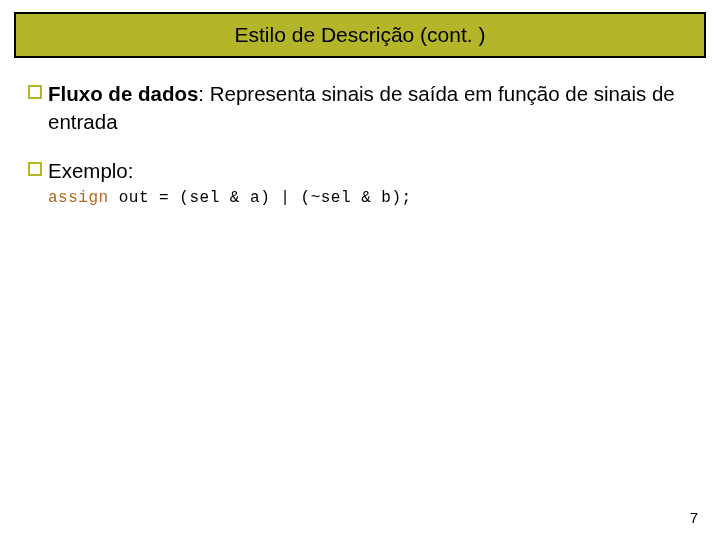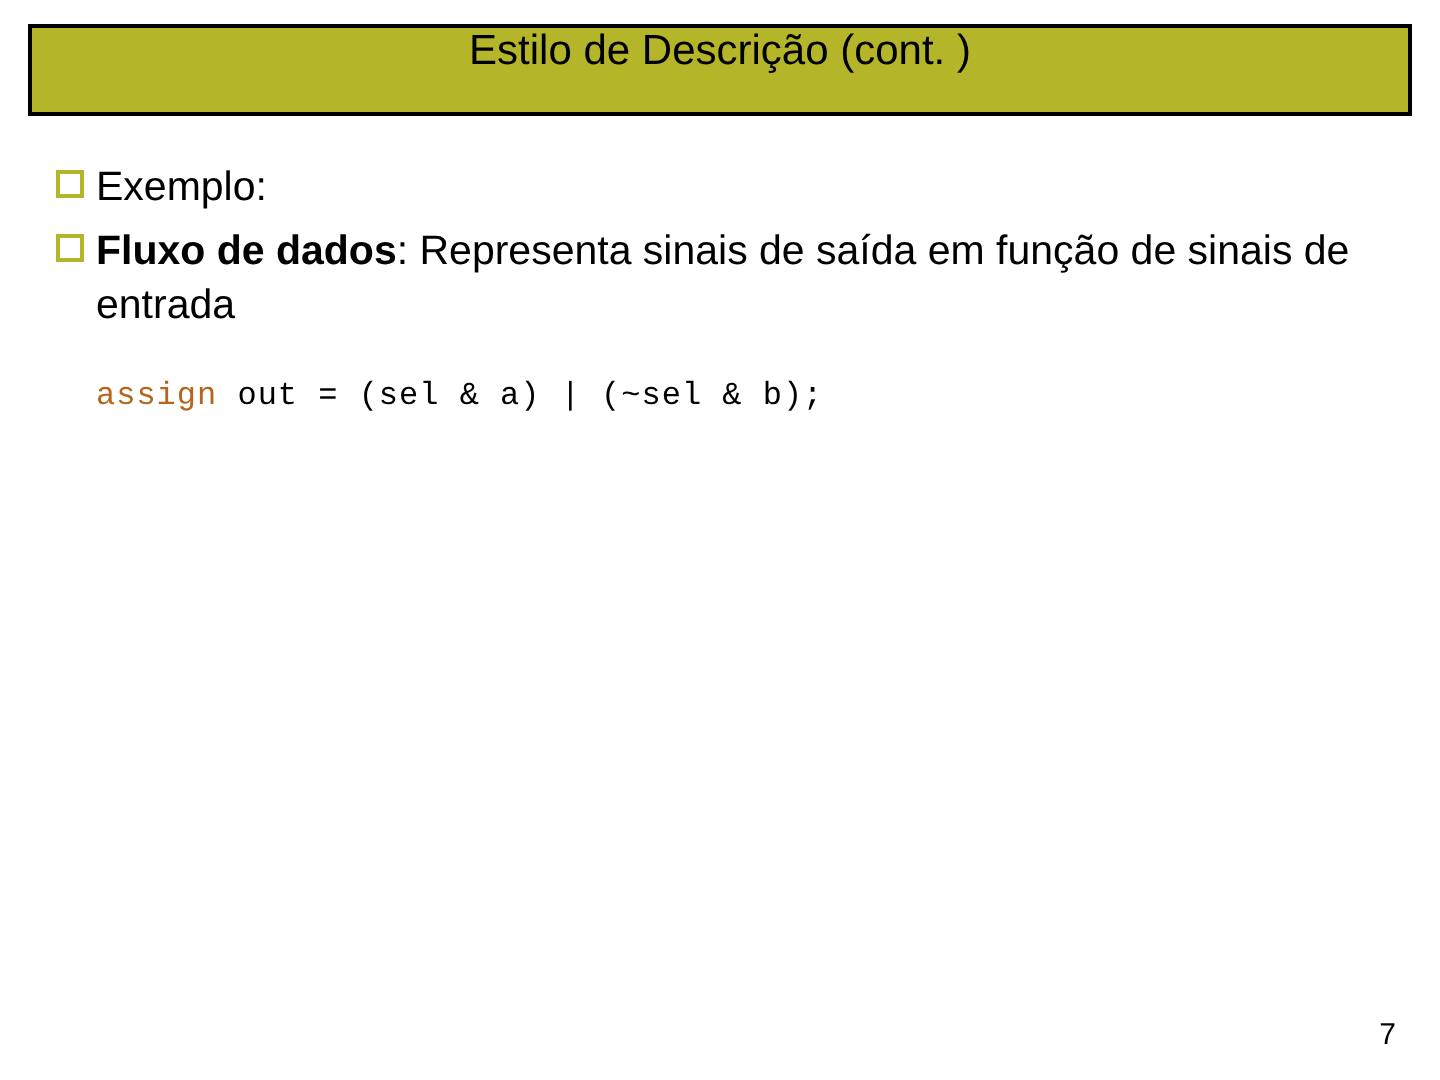--- a/index.html
+++ b/index.html
@@ -10,21 +10,21 @@
     font-family: Verdana, Arial, sans-serif;
     position: relative;
     overflow: hidden;
   }
   .title-bar {
     margin: 12px 14px 0 14px;
     background: #b5b52a;
     border: 2px solid #000000;
     height: 46px;
     display: flex;
-    align-items: flex-start;
+    align-items: center;
     justify-content: center;
   }
   .title-text {
     color: #000000;
     font-size: 21px;
     font-weight: 400;
   }
   .content {
     padding: 22px 28px 0 28px;
   }
@@ -66,39 +66,39 @@
 </style>
 </head>
 <body>
 
 <div class="title-bar">
   <span class="title-text">Estilo de Descrição (cont. )</span>
 </div>
 
 <div class="content">
 
+  <div class="bullet-block">
+    <span class="bullet-icon">
+      <svg width="14" height="14" viewBox="0 0 14 14">
+        <rect x="1" y="1" width="12" height="12" fill="none" stroke="#b5b52a" stroke-width="2"></rect>
+      </svg>
+    </span>
+    <div class="bullet-text">
+      <span class="bold">Fluxo de dados</span><span>: Representa sinais de saída em função de sinais de entrada</span>
+    </div>
+  </div>
+
   <div class="bullet-block" style="margin-bottom:4px;">
     <span class="bullet-icon">
       <svg width="14" height="14" viewBox="0 0 14 14">
         <rect x="1" y="1" width="12" height="12" fill="none" stroke="#b5b52a" stroke-width="2"></rect>
       </svg>
     </span>
     <div class="bullet-text">
       <span>Exemplo:</span>
-    </div>
-  </div>
-
-  <div class="bullet-block">
-    <span class="bullet-icon">
-      <svg width="14" height="14" viewBox="0 0 14 14">
-        <rect x="1" y="1" width="12" height="12" fill="none" stroke="#b5b52a" stroke-width="2"></rect>
-      </svg>
-    </span>
-    <div class="bullet-text">
-      <span class="bold">Fluxo de dados</span><span>: Representa sinais de saída em função de sinais de entrada</span>
     </div>
   </div>
 
   <div class="code-line">
     <span class="code-keyword">assign</span><span> out = (sel &amp; a) | (~sel &amp; b);</span>
   </div>
 
 </div>
 
 <div class="page-num">7</div>

